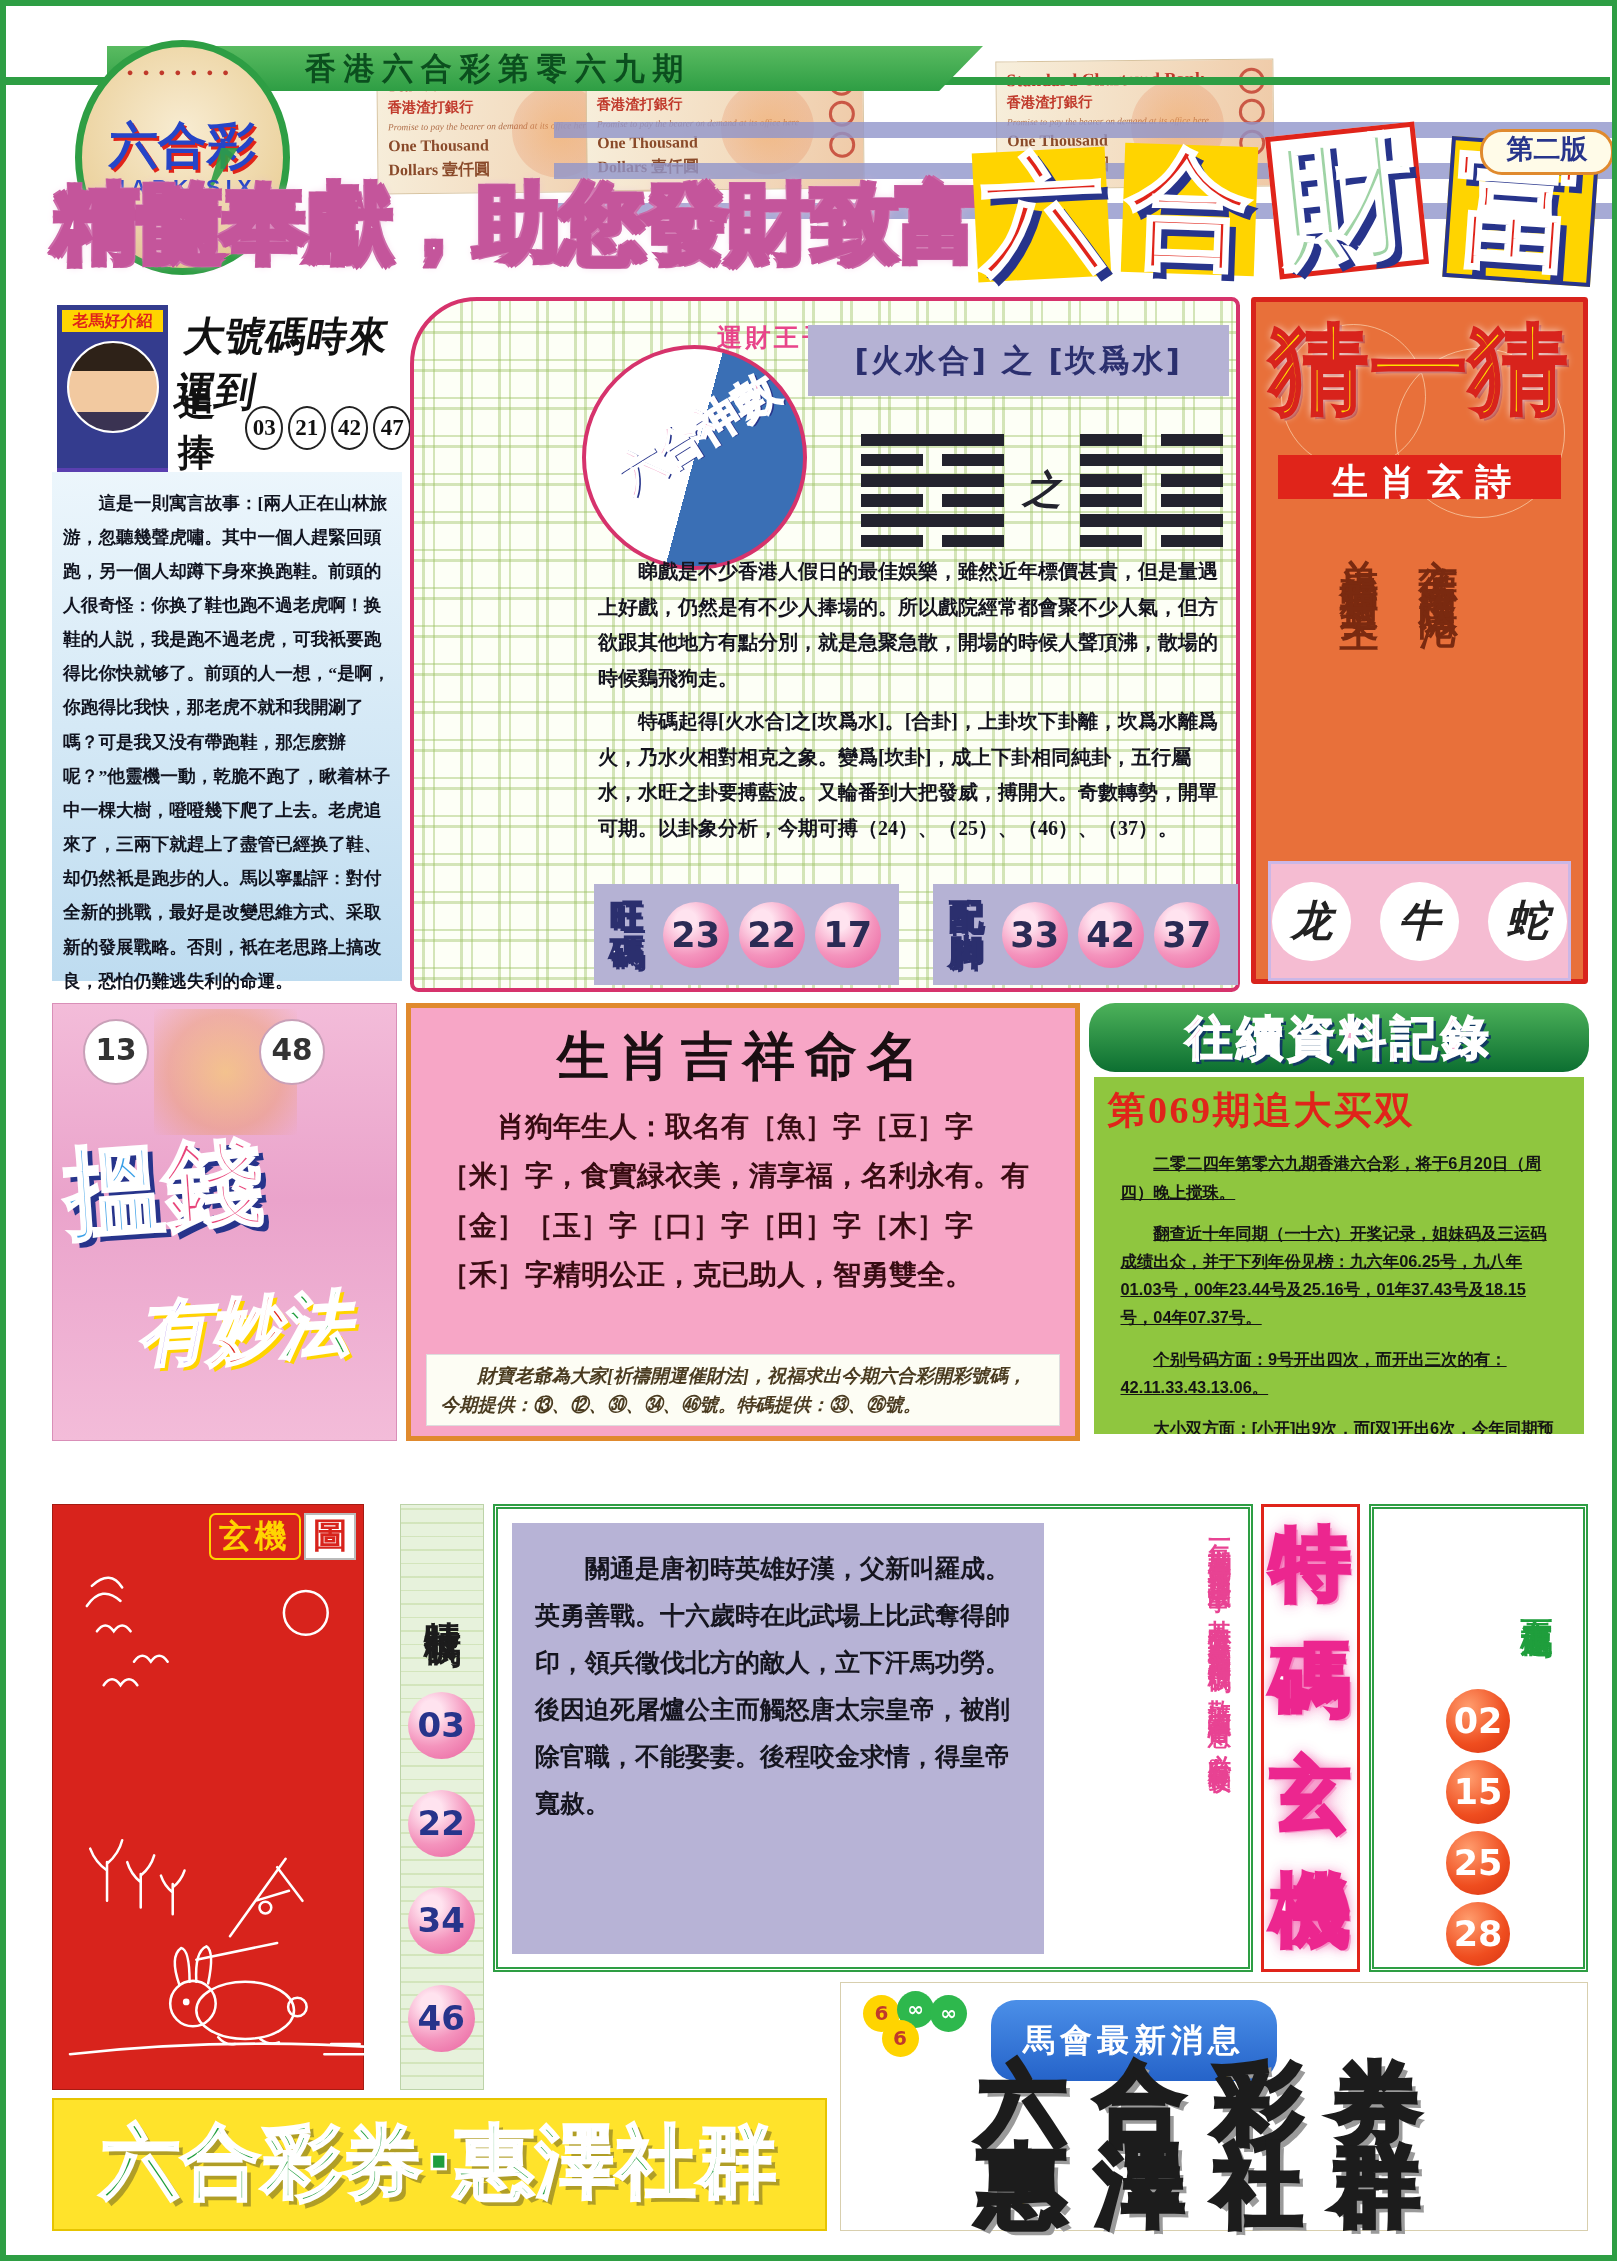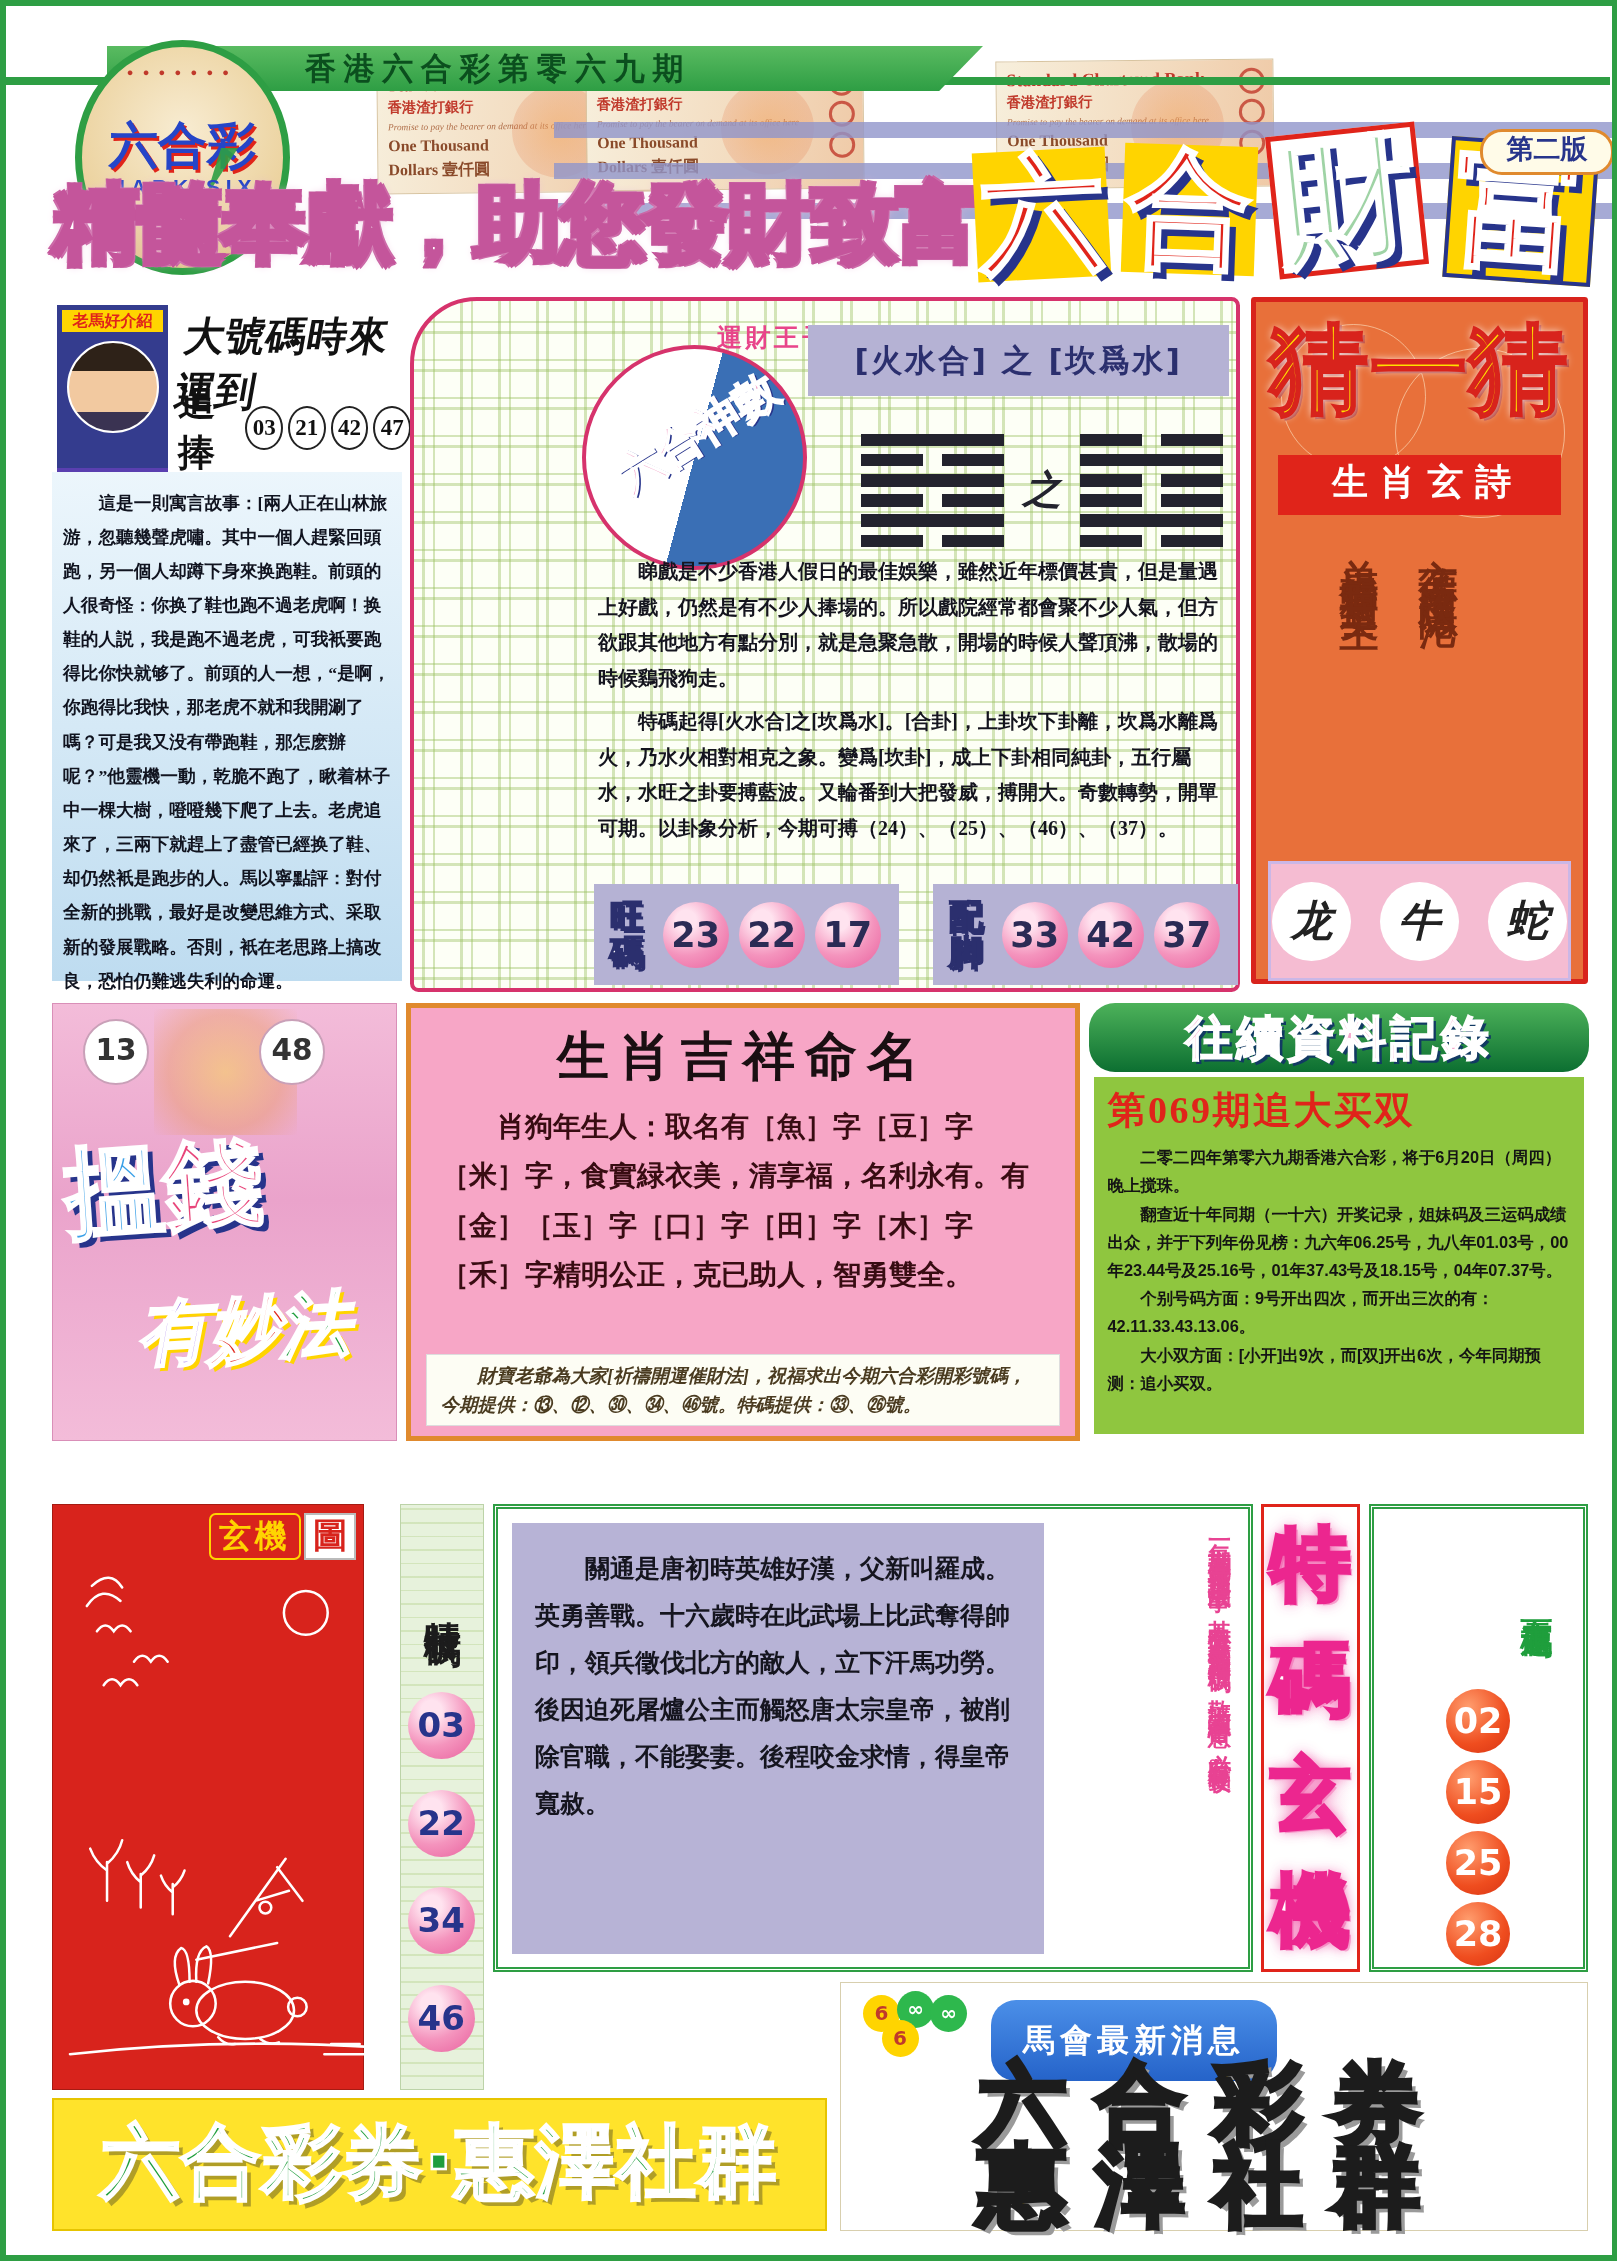--- a/index.html
+++ b/index.html
@@ -85,21 +85,21 @@
   .ball{width:66px;height:66px;border-radius:50%;margin-left:10px;
     background:radial-gradient(circle at 35% 28%,#ffe3ef 0 16%,#f494bd 55%,#e85f9d);
     font:800 35px/66px "DejaVu Sans",sans-serif;color:#2b2b55;text-align:center;}
   
   .guess{position:absolute;left:1245px;top:291px;width:337px;height:687px;box-sizing:border-box;
     border:5px solid #d8231c;background:#e8703a;border-radius:3.4px;}
   .g-ring{position:absolute;border:1.7px solid rgba(255,240,210,.55);border-radius:50%;}
   .g-r1{left:25px;top:22px;width:143px;height:143px;} .g-r2{left:139px;top:46px;width:168px;height:168px;}
   .guess-title{position:absolute;left:0;right:0;top:10px;text-align:center;font:900 98px/1.2 "Liberation Serif",serif;
     color:#ffe000;-webkit-text-stroke:2.5px #d8231c;text-shadow:0 0 8.4px #fff,3.4px 3.4px 0 #b8443c;letter-spacing:1.7px;}
-  .guess-sub{position:absolute;left:22px;right:22px;top:153px;height:60px;background:#e0241a;color:#fff;
+  .guess-sub{position:absolute;left:22px;right:22px;top:153px;height:44px;background:#e0241a;color:#fff;
     font:800 36px/54px "DejaVu Sans",sans-serif;text-align:center;letter-spacing:11.8px;padding-left:16px;}
   .guess-couplet{position:absolute;left:51px;top:226px;height:330px;writing-mode:vertical-rl;
     font:700 39px "Liberation Serif",serif;color:#7a2a10;}
   .guess-couplet div{margin:0 25px;letter-spacing:8.4px;}
   .guess-animals{position:absolute;left:11.8px;right:11.8px;top:559px;height:120px;background:#f5bcd2;
     border:3.4px solid #cbb7e6;display:flex;align-items:center;justify-content:center;gap:29px;box-sizing:border-box;}
   .animal{width:79px;height:79px;border-radius:50%;background:#fff;text-align:center;
     font:italic 700 42px/79px "Liberation Serif",serif;color:#222;}
   
   .money{position:absolute;left:46px;top:997px;width:345px;height:438px;box-sizing:border-box;border:1.7px solid #d98fb8;
@@ -125,21 +125,21 @@
   .naming-foot{position:absolute;left:15px;right:15px;bottom:10px;height:72px;background:#fdfdf4;border:0.8px solid #ddd;
     padding:6.7px 13.5px;box-sizing:border-box;font:italic 700 18.5px/1.6 "Liberation Serif",serif;color:#4a3b20;}
   .naming-foot .f1{text-indent:2em;}
   
   .records{position:absolute;left:1083px;top:997px;width:500px;height:438px;background:#fff;box-sizing:border-box;}
   .rec-head{height:69px;background:linear-gradient(180deg,#4db25a,#0c6f31);text-align:center;
     font:900 47px/69px "DejaVu Sans",sans-serif;color:#f5a8cc;-webkit-text-stroke:1.7px #fff;
     text-shadow:3.4px 3.4px 0 #123a63;letter-spacing:4.2px;border-radius:26px;}
   .rec-body{margin:5px;background:#8fc63f;height:357px;box-sizing:border-box;padding:5px 13.5px;overflow:hidden;}
   .rec-title{font:700 38px "Liberation Serif",serif;color:#e0241a;letter-spacing:2.5px;margin:3.4px 0 6.7px;}
-  .rec-body p{margin:0;font:700 16.4px/1.72 "Liberation Sans",sans-serif;color:#141414;text-indent:2em;}
+  .rec-body p{margin:13px;font:700 16.4px/1.72 "Liberation Sans",sans-serif;color:#141414;text-indent:2em;text-decoration:underline;}
   
   .mystery{position:absolute;left:46px;top:1498px;width:312px;height:586px;background:#d8231c;border:1.7px solid #a51b12;box-sizing:border-box;}
   .mys-label{position:absolute;right:6.7px;top:8.4px;display:flex;z-index:2;}
   .mys-l1{background:#d8231c;border:2.5px solid #ffd400;color:#ffd400;font:800 32px/39px "DejaVu Sans",sans-serif;
     padding:1.7px 8.4px;border-radius:6.7px;letter-spacing:3.4px;}
   .mys-l2{background:#fff;color:#d8231c;font:800 35px/40px "Liberation Serif",serif;border:2.5px solid #bbb;
     padding:0.8px 6.7px;margin-left:3.4px;}
   
   .lucky{position:absolute;left:394px;top:1498px;width:84px;height:586px;box-sizing:border-box;border:1.7px solid #bcd3a8;
     background-color:#e7f2dc;

